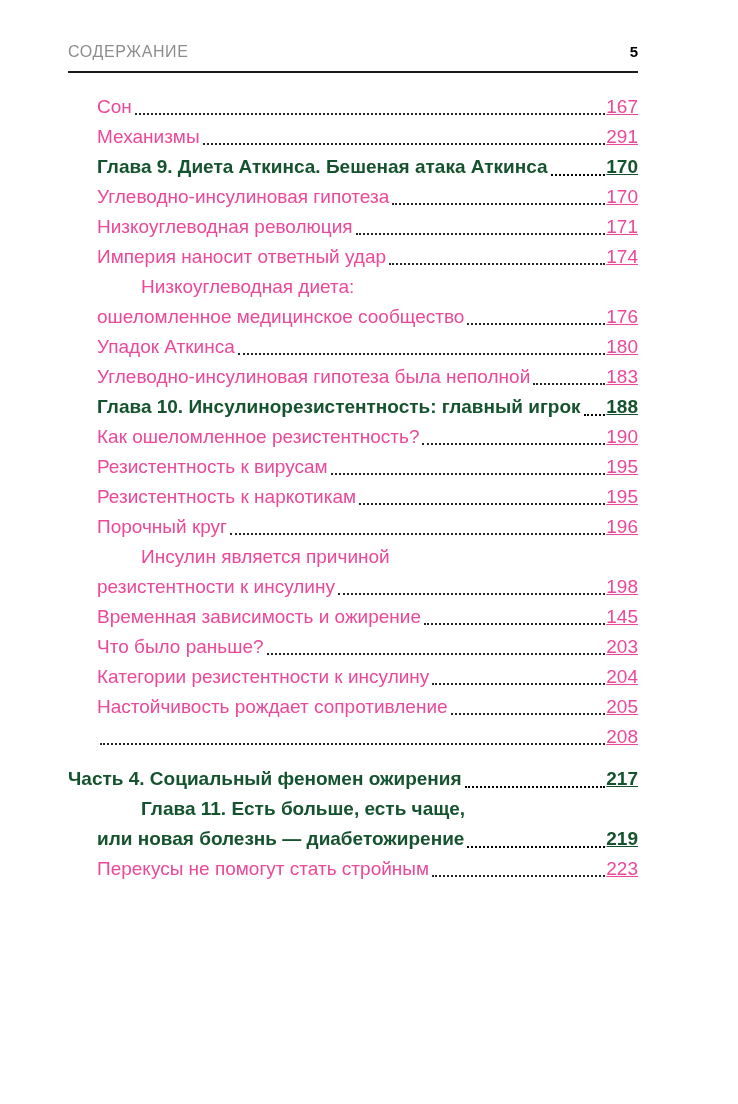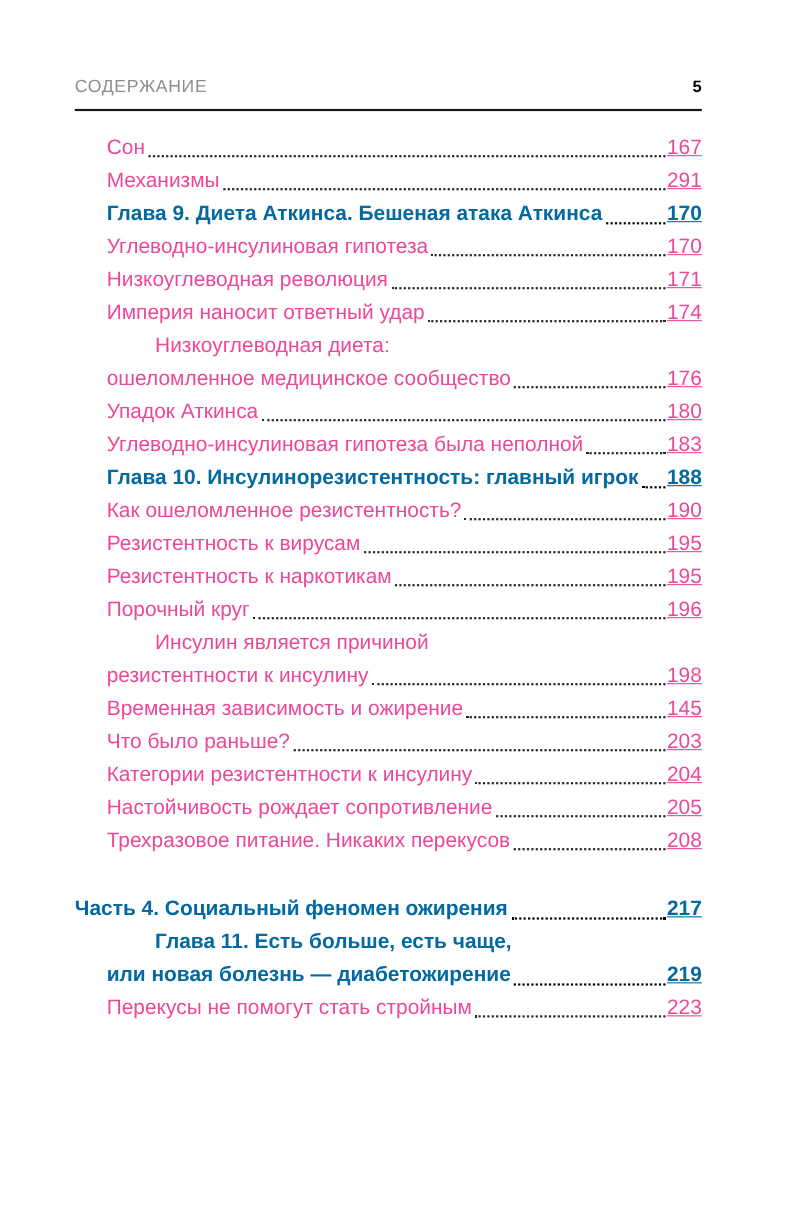--- a/index.html
+++ b/index.html
@@ -11,21 +11,21 @@
     width: 738px;
     height: 1104px;
     font-family: "Liberation Sans", sans-serif;
     color: #1f1f1f;
     overflow: hidden;
   }
   .page {
     width: 738px;
     height: 1104px;
     box-sizing: border-box;
-    padding: 70px 100px 0 68px;
+    padding: 42px 100px 0 68px;
     background: #ffffff;
   }
   .header {
     display: flex;
     justify-content: space-between;
     align-items: baseline;
     line-height: 20px;
   }
   .header-title {
     color: #8d8d8d;
@@ -46,27 +46,27 @@
     font-size: 19px;
     line-height: 30px;
   }
   .entry {
     margin-left: 29px;
     color: #ec4899;
   }
   .entry.chapter,
   .entry.part {
     font-weight: bold;
-    color: #0369a1;
+    color: #14532d;
   }
   .entry.part {
     margin-left: 0;
   }
   .entry.gap {
-    margin-top: 32px;
+    margin-top: 12px;
   }
   .line {
     display: flex;
   }
   .line1 {
     white-space: nowrap;
     margin-left: 44px;
   }
   .txt {
     white-space: nowrap;
@@ -230,21 +230,20 @@
       </div>
       <div class="entry normal">
         <div class="line">
           <span class="txt">Настойчивость рождает сопротивление</span>
           <span class="leader"></span>
           <span class="pg">205</span>
         </div>
       </div>
       <div class="entry normal">
         <div class="line">
-          <span class="txt">Трехразовое питание. Никаких перекусов</span>
           <span class="leader"></span>
           <span class="pg">208</span>
         </div>
       </div>
       <div class="entry part gap">
         <div class="line">
           <span class="txt">Часть 4. Социальный феномен ожирения</span>
           <span class="leader"></span>
           <span class="pg">217</span>
         </div>

